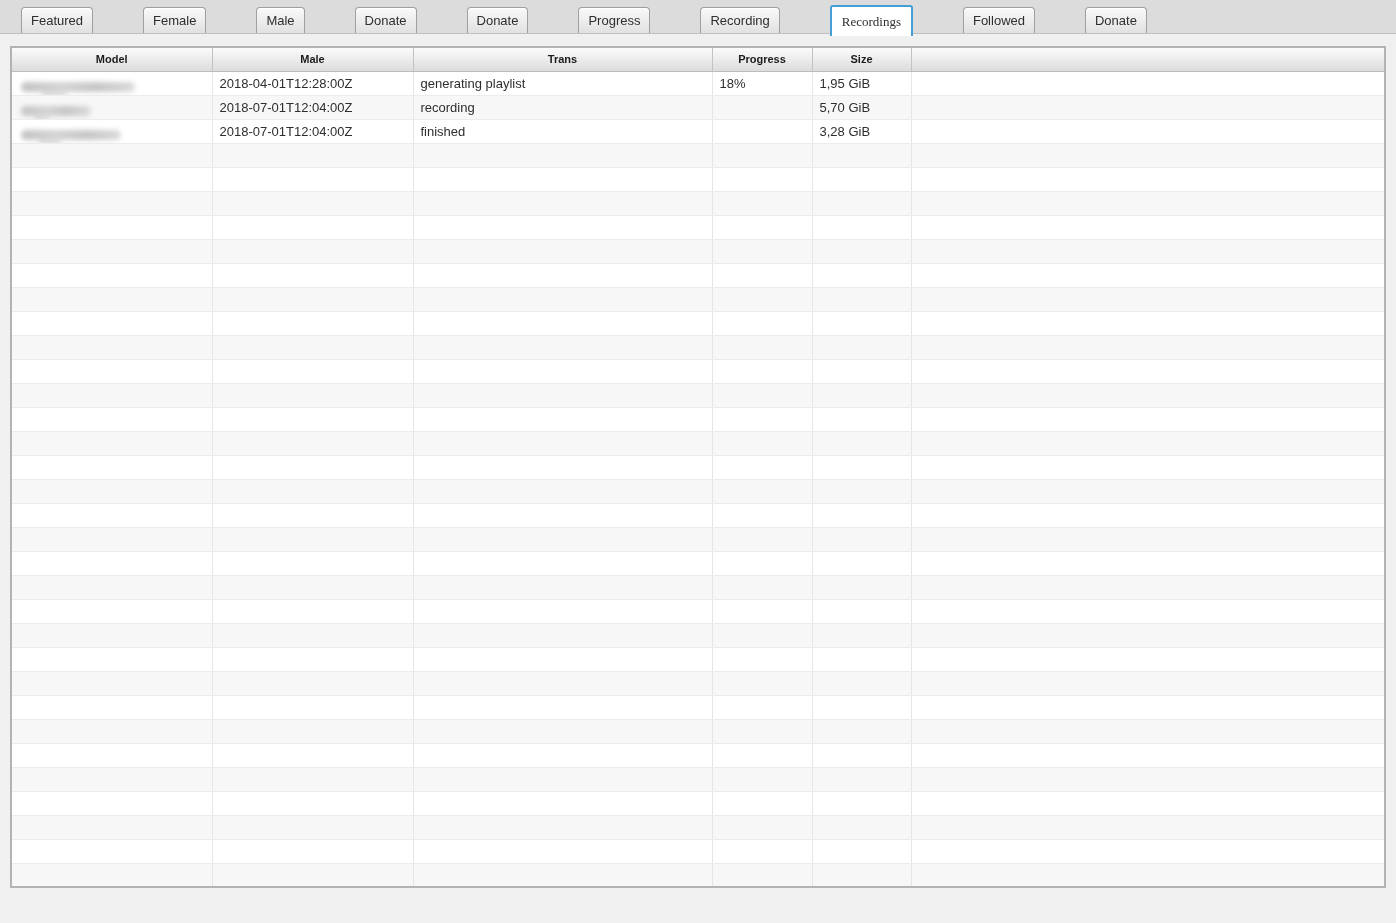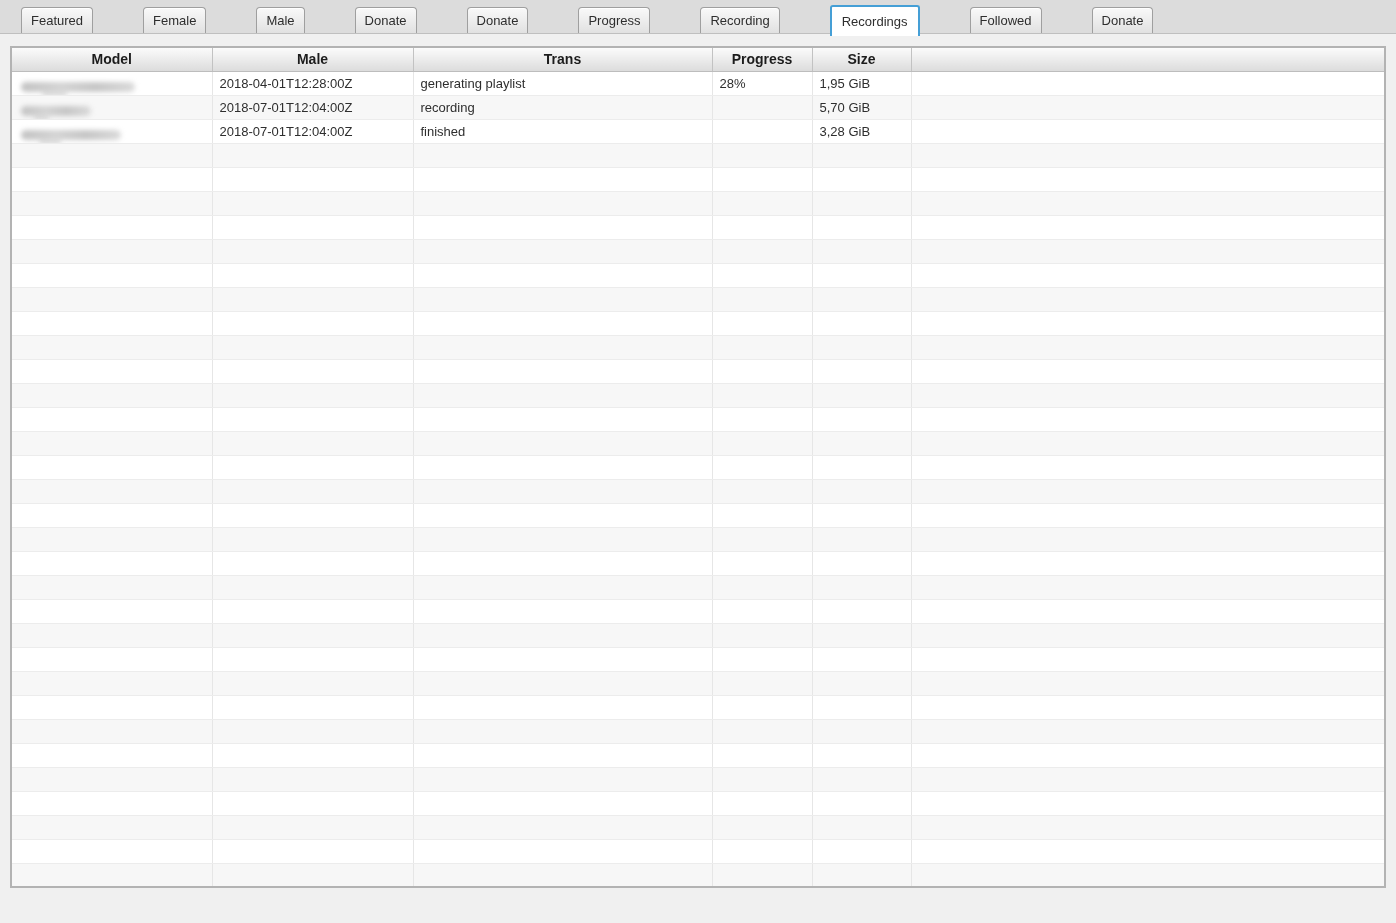--- a/index.html
+++ b/index.html
@@ -45,20 +45,21 @@
   .tab.active {
     height: 31px;
     top: 3px;
     z-index: 2;
     background: #ffffff;
     border: 2px solid var(--accent, #459fd6);
     border-bottom: none;
     border-radius: 3px 3px 0 0;
     box-shadow: none;
     padding: 0 10px;
+    font-family: Liberation Serif, serif;
   }
 
   
   .content {
     position: absolute;
     left: 10px;
     top: 46px;
     width: 1376px;
   }
   table.grid {
@@ -68,21 +69,21 @@
     background: #ffffff;
     border: 2px solid #b3b3b3;
   }
   table.grid th {
     box-sizing: border-box;
     height: 24px;
     padding: 0;
     background: linear-gradient(var(--header-grad-top, #fbfbfb), var(--header-grad-bottom, #dcdcdc));
     border-right: 1px solid #c2c2c2;
     border-bottom: 1px solid #bdbdbd;
-    font-size: 14px;
+    font-size: 11px;
     font-weight: bold;
     color: #1c1c1c;
     text-align: center;
   }
   table.grid th:last-child { border-right: none; }
   table.grid td {
     box-sizing: border-box;
     height: 24px;
     padding: 0 0 0 7px;
     border-right: 1px solid #e6e6e6;
@@ -155,21 +156,21 @@
             <th></th>
           </tr>
       </thead>
       <tbody id="tbody">
           <tr>
             <td>
               <div class="redacted" style="width: 114px;"></div>
             </td>
             <td>2018-04-01T12:28:00Z</td>
             <td>generating playlist</td>
-            <td>28%</td>
+            <td>18%</td>
             <td>1,95 GiB</td>
             <td></td>
           </tr>
           <tr>
             <td>
               <div class="redacted" style="width: 70px;"></div>
             </td>
             <td>2018-07-01T12:04:00Z</td>
             <td>recording</td>
             <td></td>

